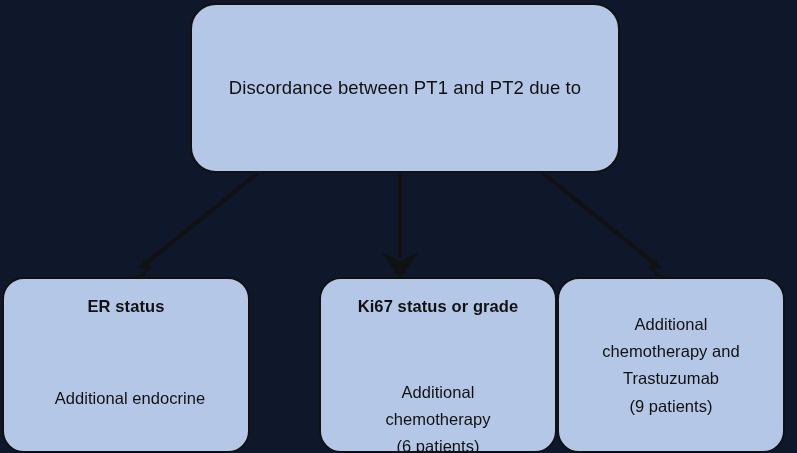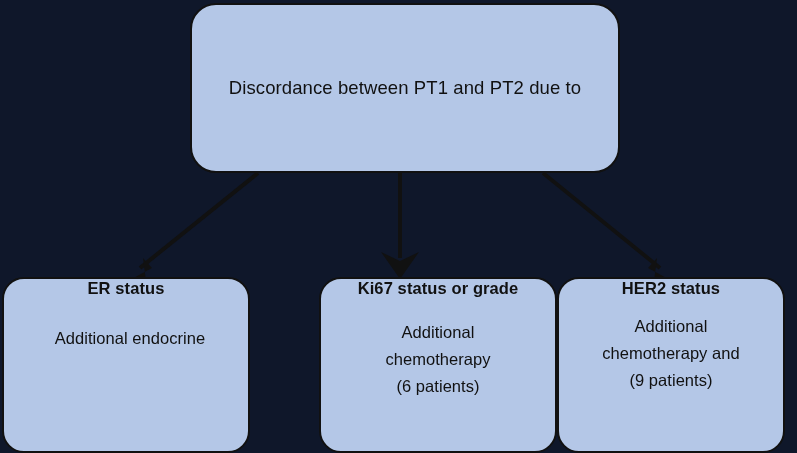--- a/index.html
+++ b/index.html
@@ -53,20 +53,22 @@
     font-size: 18.5px;
     font-weight: 400;
     line-height: 1.2;
     letter-spacing: 0.1px;
   }
   
   .node-leaf {
     top: 277px;
     height: 176px;
     justify-content: flex-start;
+    padding-top: 18px;
+    gap: 42px;
   }
   .node-leaf .node-title {
     font-size: 16.5px;
     font-weight: 700;
     line-height: 1.2;
     letter-spacing: 0.1px;
   }
   .node-leaf .node-body {
     margin-top: 22px;
     font-size: 16.5px;
@@ -129,21 +131,21 @@
   <div class="node node-leaf" id="node-ki67">
     <div class="node-title">Ki67 status or grade</div>
     <div class="node-body">
       <span>Additional</span>
       <span>chemotherapy</span>
       <span>(6 patients)</span>
     </div>
   </div>
 
   <div class="node node-leaf" id="node-her2">
-    <div class="node-title">HER2 status</div>
     <div class="node-body">
       <span>Additional</span>
       <span>chemotherapy and</span>
+      <span>Trastuzumab</span>
       <span>(9 patients)</span>
     </div>
   </div>
 
 </div>
 
 </body></html>

